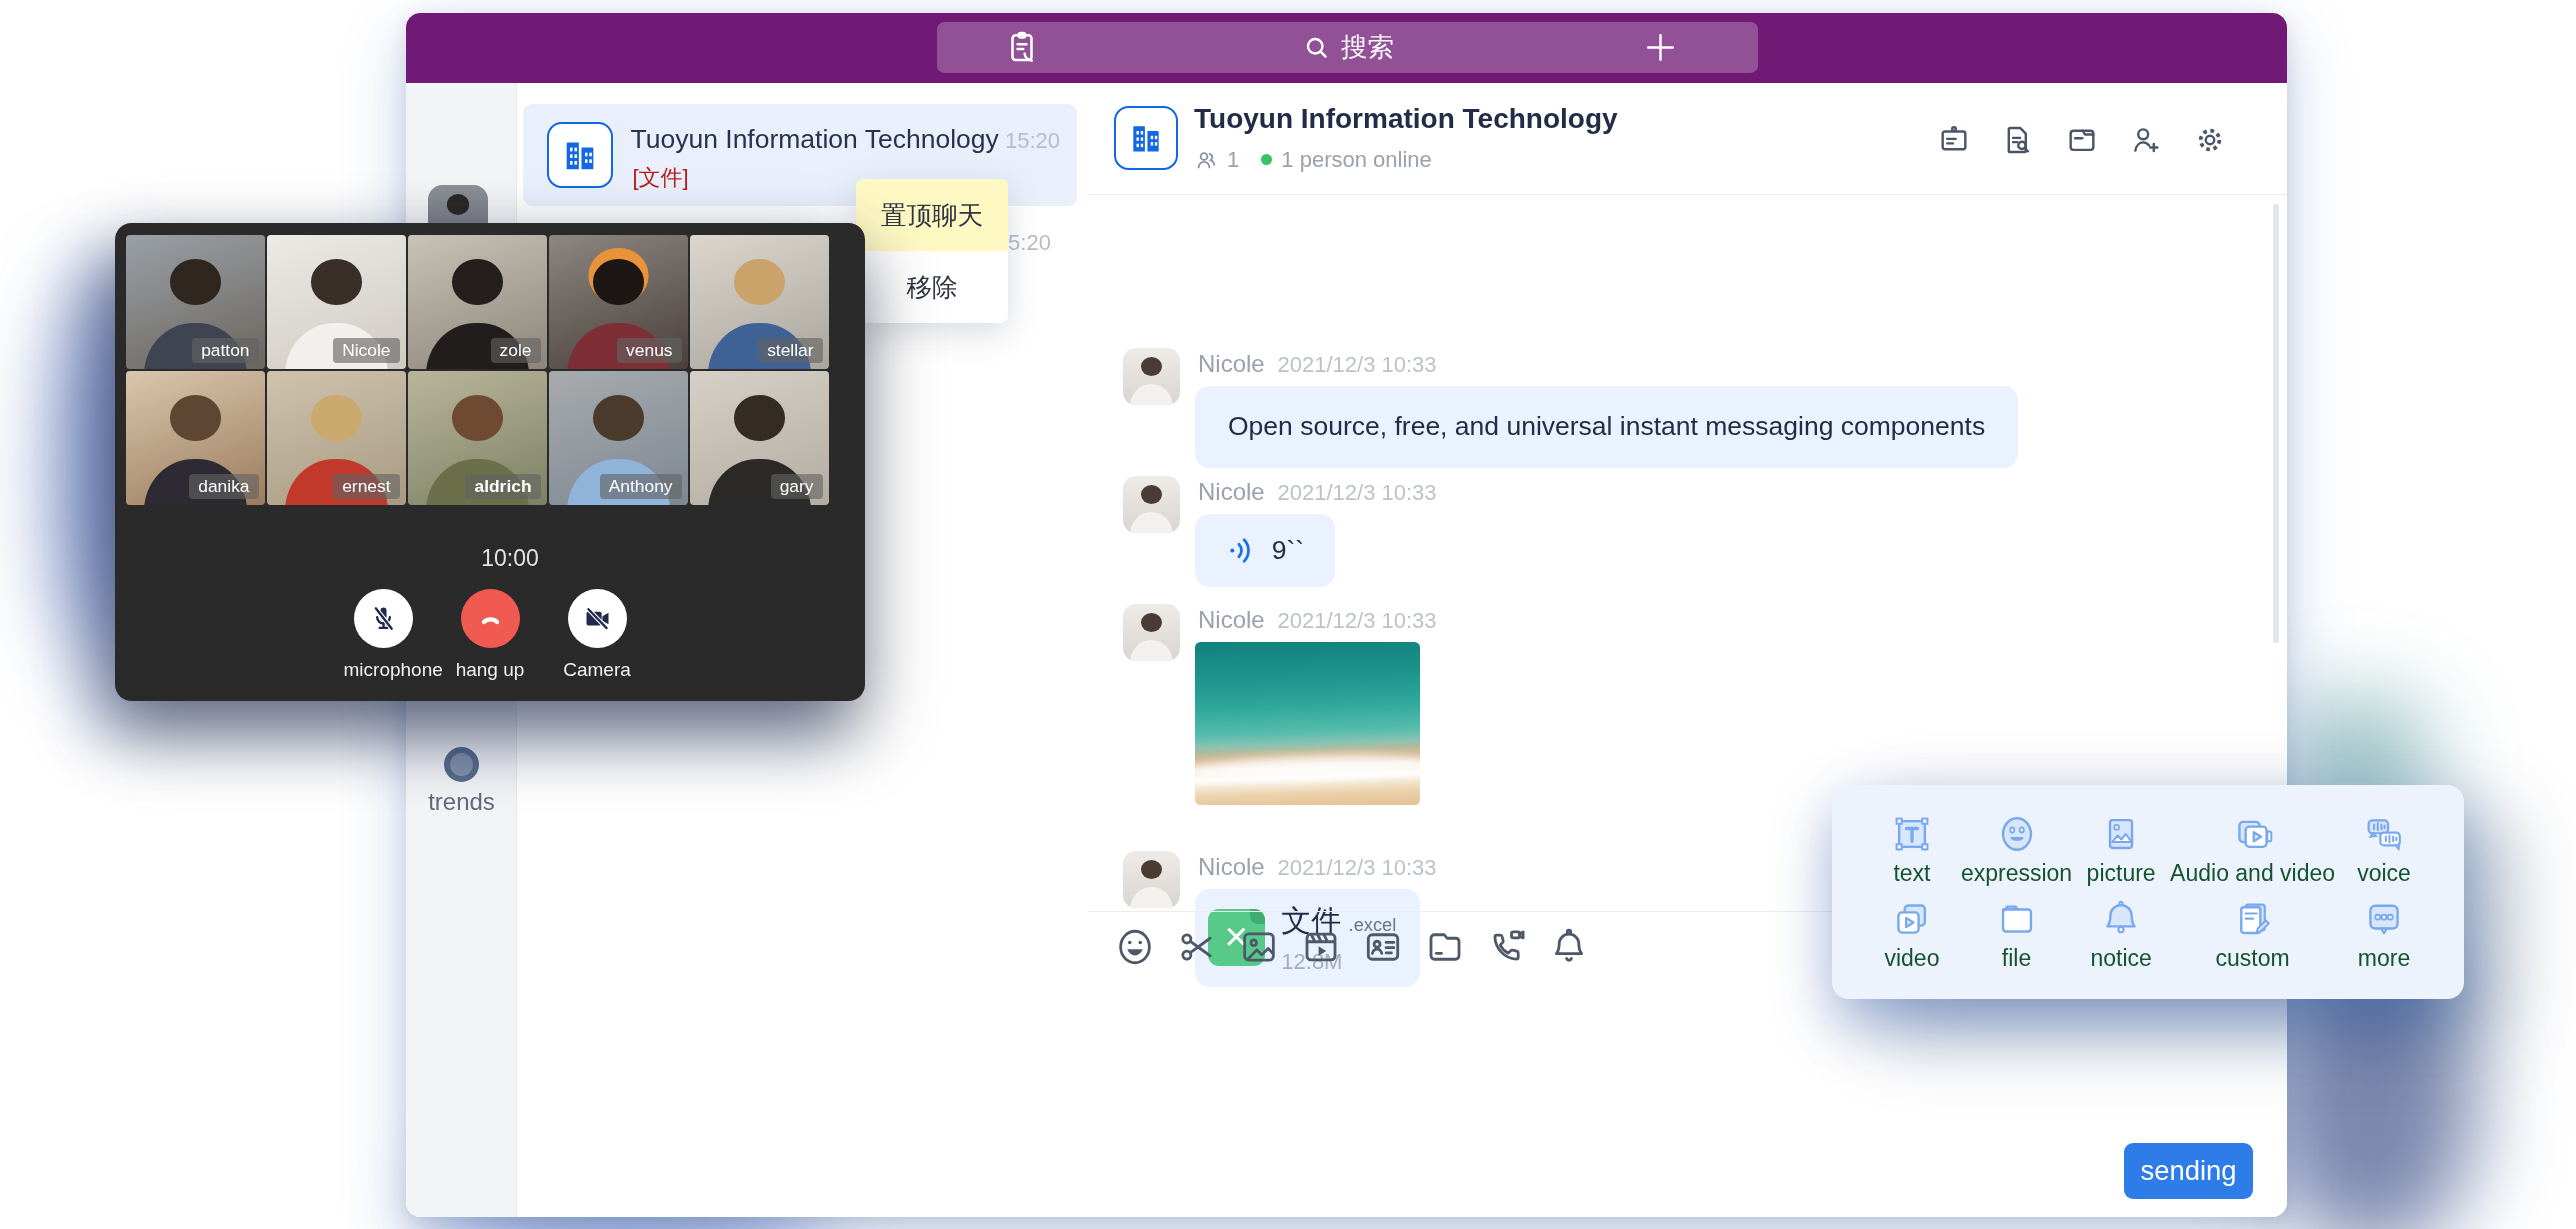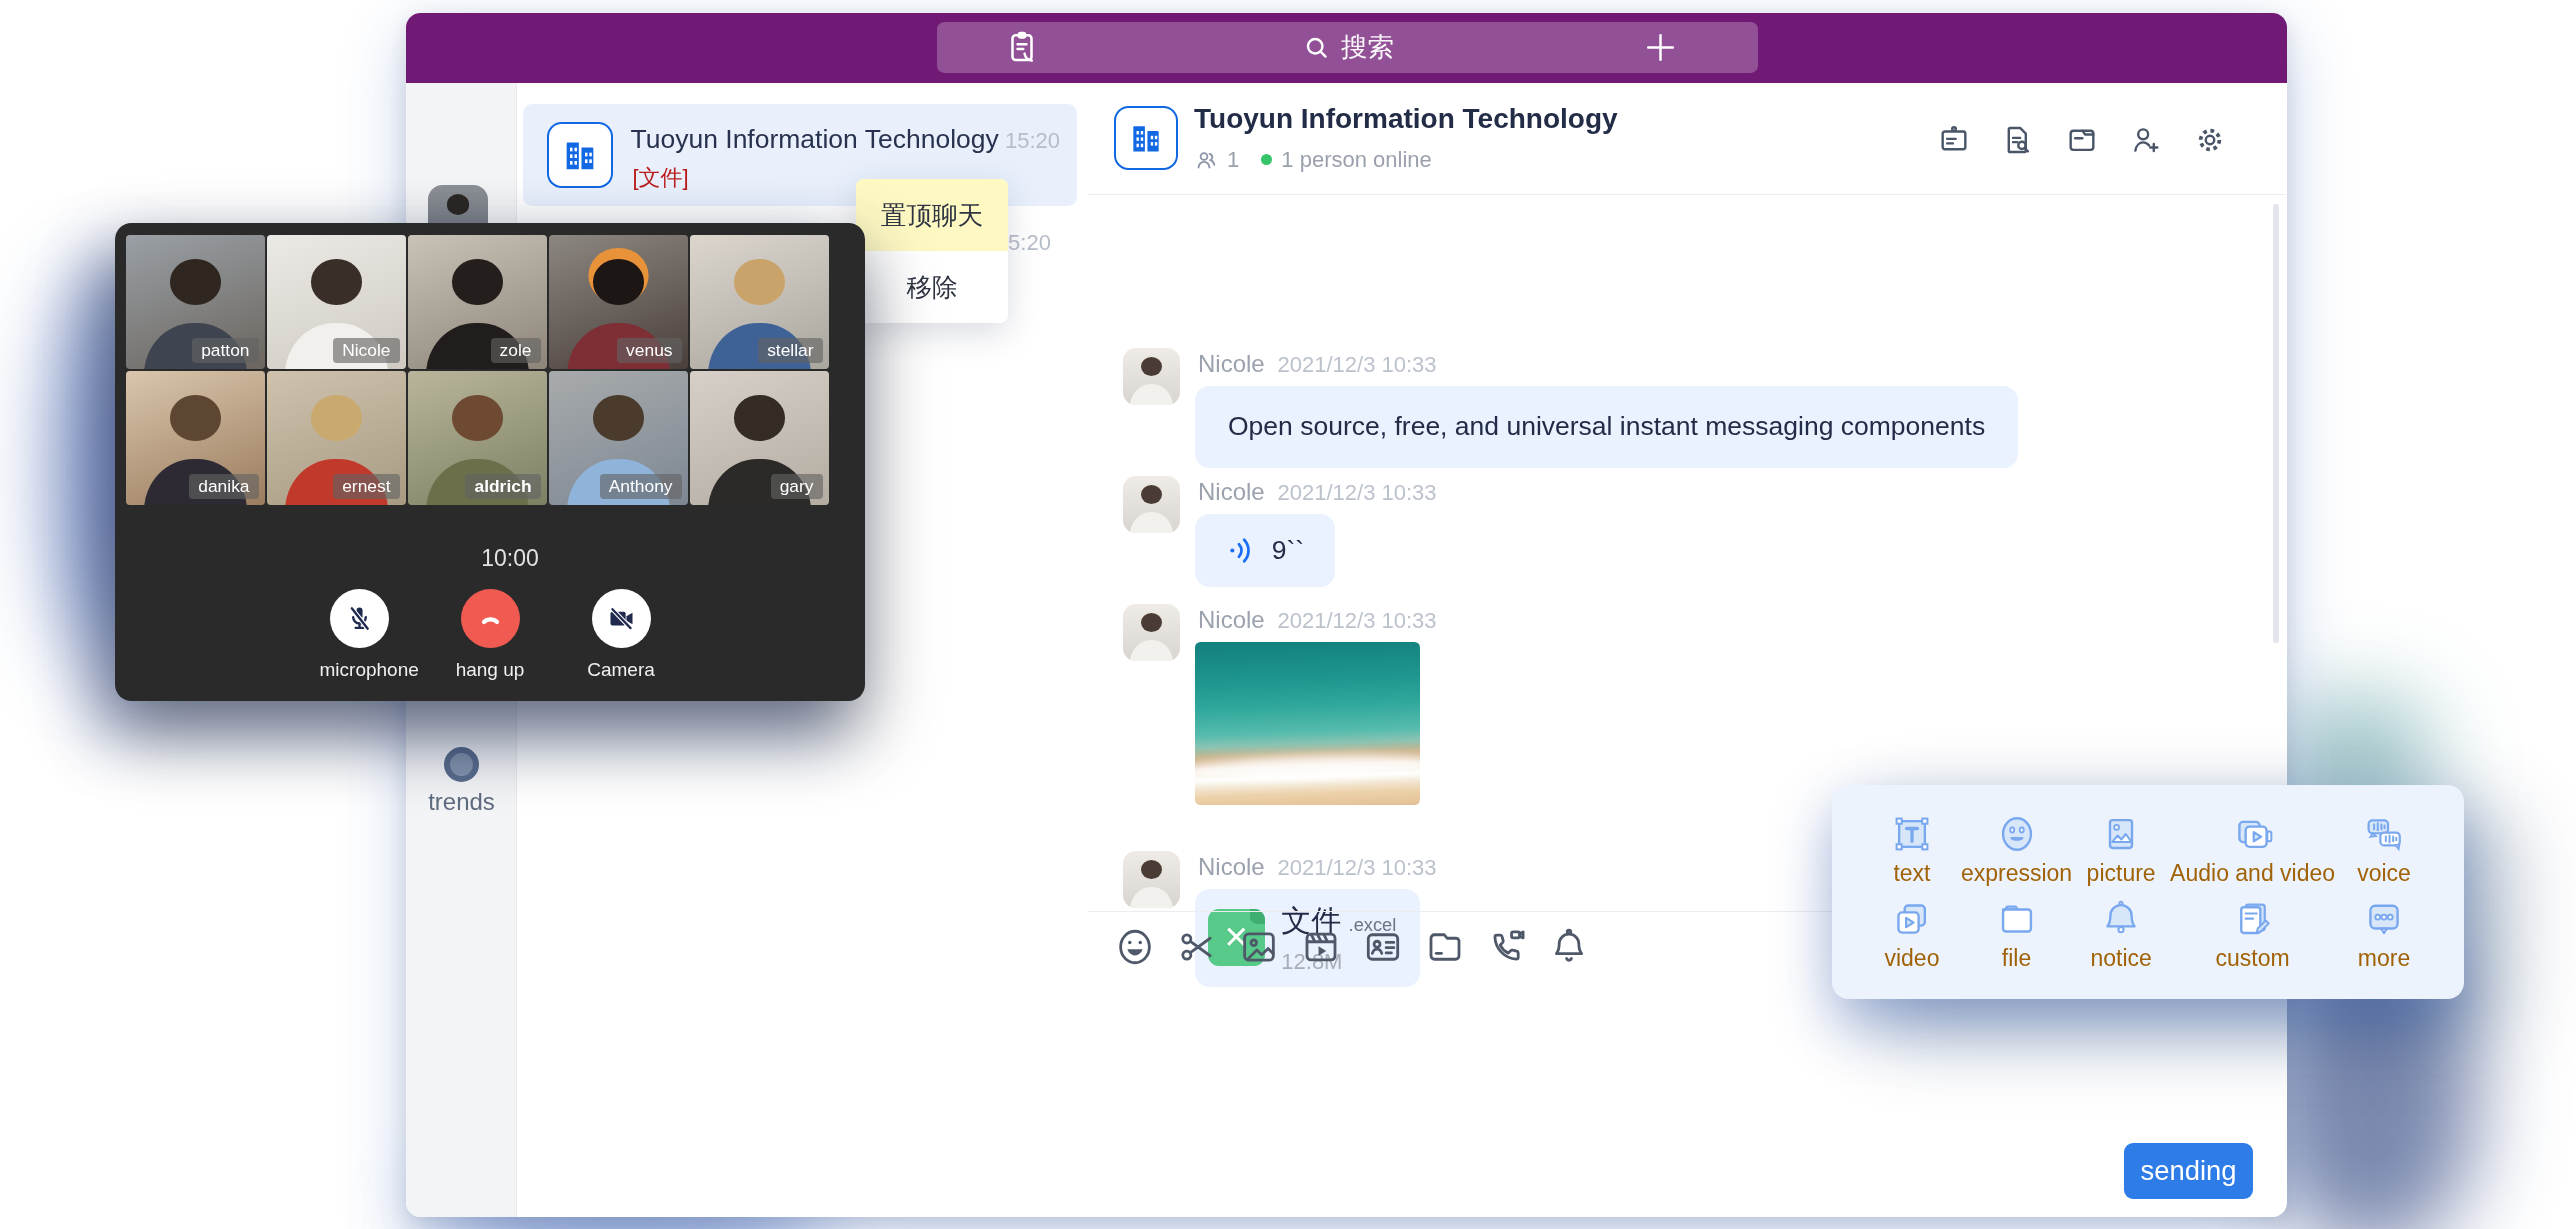--- a/index.html
+++ b/index.html
@@ -140,37 +140,37 @@
   .t4::before { box-shadow:0 -6.4px 0 4.6px #e8923a; }
   .t5  { background:linear-gradient(160deg,#dcd6cd,#a9a69e); --hair:#caa36b; --shirt:#3f6296; }
   .t6  { background:linear-gradient(160deg,#d9c6ac,#9b7c5e); --hair:#5d4632; --shirt:#2e2a33; }
   .t7  { background:linear-gradient(160deg,#cfc3ae,#a89a82); --hair:#c9a96e; --shirt:#c0392b; }
   .t8  { background:linear-gradient(160deg,#b9b59b,#7c8163);font-weight:bold; --hair:#6e4a33; --shirt:#6b6f4a; }
   .t9  { background:linear-gradient(160deg,#a8abac,#7d8793); --hair:#4a3b2d; --shirt:#8fb3d9; }
   .t10 { background:linear-gradient(160deg,#d6d0c8,#b4aca1); --hair:#332b24; --shirt:#2b2a29; }
   .call-timer { position:absolute; left:0; top:322px; width:100%; text-align:center;
            color:#e3e3e3; font-size:23px;margin-left:20px; }
   .call-controls { position:absolute; left:0; top:366px; width:100%;
-           display:flex; justify-content:center; gap:52px; }
+           display:flex; justify-content:center; gap:28px; }
   .call-ctl { width:79px; text-align:center; }
   .ctl-circle { width:59px; height:59px; margin:0 auto; border-radius:50%; background:#fff;
            display:flex; align-items:center; justify-content:center; cursor:pointer; }
   .ctl-circle svg { width:33px; height:33px; }
   .ctl-red { background:#f05a50; }
   .ctl-label { display:block; margin-top:11px; color:#f0f0f0; font-size:19px; }
 
   
   .fpanel { position:absolute; left:1832px; top:785px; width:632px; height:214px; z-index:35;
             background:#edf3fc; border-radius:16.5px; padding:22px 31px;
             box-shadow:0 24px 59px rgba(25,70,170,.35), 42px 31px 82px rgba(8,48,85,.32);
             display:grid; grid-template-columns:repeat(5,1fr); grid-template-rows:1fr 1fr;
             justify-items:center; align-items:center; }
   .fitem { text-align:center; cursor:pointer; }
   .fitem svg { width:44px; height:44px; display:block; margin:0 auto; }
-  .fitem-label { display:block; margin-top:4.6px; font-size:23px; color:#a16207; white-space:nowrap; }
+  .fitem-label { display:block; margin-top:4.6px; font-size:23px; color:#14532d; white-space:nowrap; }
 </style>
 </head>
 <body>
 
 <div class="glow glow-left"></div>
 <div class="glow glow-bottom"></div>
 <div class="glow glow-right-a"></div>
 <div class="glow glow-right-b"></div>
 <div class="glow glow-panel"></div>
 

